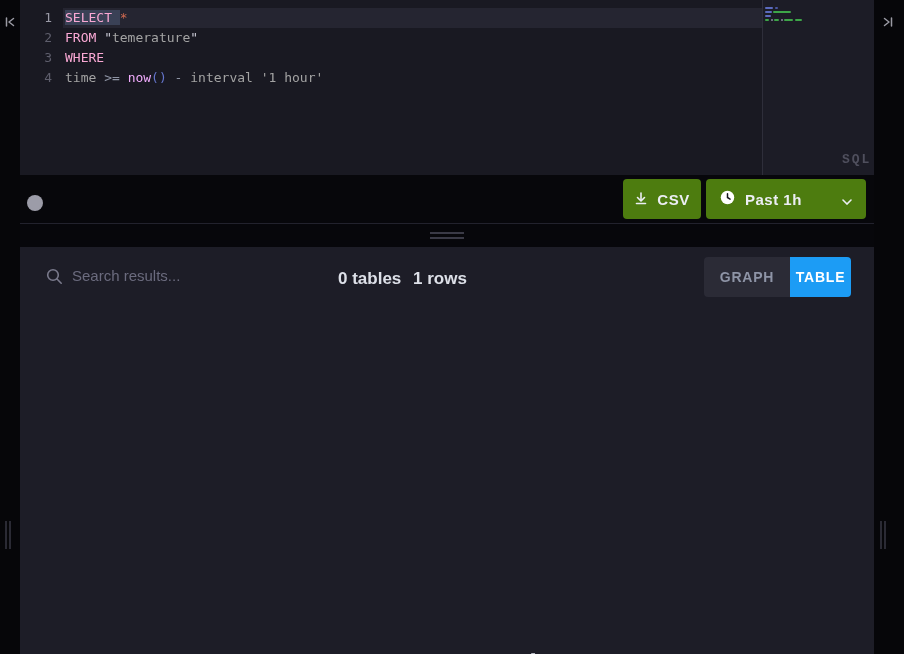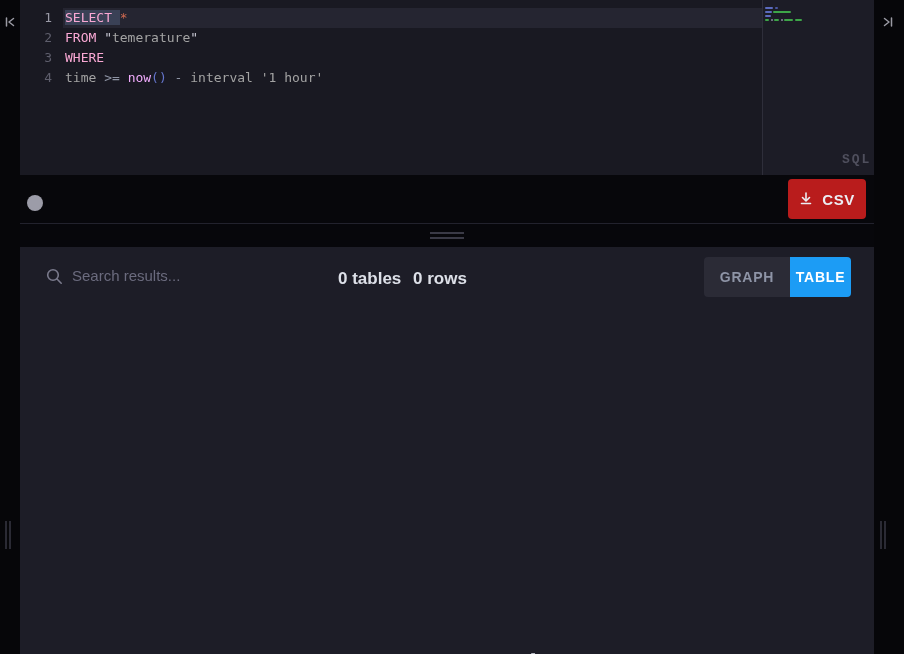--- a/index.html
+++ b/index.html
@@ -42,21 +42,21 @@
   #minimap { position:absolute; left:743px; top:0; width:111px; height:175px; background:#1c1c26; cursor:pointer; }
   .mini-seg { position:absolute; height:2px; border-radius:1px; }
   #sql-label { position:absolute; left:822px; top:152px; font-family:Liberation Mono, monospace;
     font-size:13px; font-weight:bold; letter-spacing:2px; color:#4f4f5d; }
 
   
   #toolbar { position:absolute; left:20px; top:175px; width:854px; height:48px; background:#07070b; }
   #toolbar-divider { position:absolute; left:20px; top:223px; width:854px; height:1px; background:#22222d; }
   #status-dot { position:absolute; left:7px; top:20px; width:16px; height:16px; border-radius:50%; background:#9c9ca8; }
   #toolbar-buttons { position:absolute; right:8px; top:4px; height:40px; display:flex; gap:5px; }
-  .tb-btn { height:40px; border:none; border-radius:4px; background:#b91c1c; color:#eceef4;
+  .tb-btn { height:40px; border:none; border-radius:4px; background:#4d7c0f; color:#eceef4;
     font-family:"Liberation Sans",sans-serif; font-size:15px; font-weight:bold; letter-spacing:.5px;
     display:flex; align-items:center; cursor:pointer; }
   #csv-button { width:78px; justify-content:center; gap:9px; }
   #time-range-dropdown { width:160px; padding:0 14px; gap:10px; }
   #time-range-dropdown .chev { margin-left:auto; }
   #run-button { width:102px; justify-content:center; gap:10px;
     background:linear-gradient(75deg,#1389ef 0%,#4d4add 100%); color:#fff; }
 
   
   #splitter { position:absolute; left:20px; top:224px; width:854px; height:23px; background:#07070b; cursor:row-resize; }
@@ -126,41 +126,55 @@
       <button class="tb-btn" id="csv-button">
         <span>
           <svg width="14" height="14" viewBox="0 0 14 14" fill="none" stroke="#eceef4" stroke-width="1.6" stroke-linecap="round" stroke-linejoin="round">
             <path d="M7 2v7"></path>
               <path d="M3.5 6.5L7 10l3.5-3.5"></path>
               <path d="M2.5 12.5h9"></path>
           </svg>
         </span>
         <span>CSV</span>
       </button>
+      <button class="tb-btn" id="time-range-dropdown">
+        <span>
+          <svg width="15" height="15" viewBox="0 0 14 14">
+            <circle cx="7" cy="7" r="6.3" fill="#ffffff"></circle>
+            <path d="M7 3.4V7l2.4 1.5" fill="none" stroke="#15151d" stroke-width="1.4" stroke-linecap="round"></path>
+          </svg>
+        </span>
+        <span>Past 1h</span>
+        <span class="chev">
+          <svg width="10" height="6" viewBox="0 0 10 6" fill="none" stroke="#eceef4" stroke-width="1.6" stroke-linecap="round">
+            <path d="M1 1l4 4 4-4"></path>
+          </svg>
+        </span>
+      </button>
     </div>
   </div>
   <div id="toolbar-divider"></div>
 
   <div id="splitter">
     <div id="splitter-handle">
         <i></i>
         <i></i>
       </div>
   </div>
 
   <div id="results">
     <span id="search-icon">
       <svg width="17" height="17" viewBox="0 0 17 17" fill="none" stroke="#7a7a8c" stroke-width="1.6" stroke-linecap="round">
         <circle cx="7" cy="7" r="5.3"></circle>
           <path d="M11 11l4.2 4.2"></path>
       </svg>
     </span>
     <input id="search-input" type="text" placeholder="Search results..." style="">
     <span class="count-label" id="tables-count">0 tables</span>
-    <span class="count-label" id="rows-count">0 rows</span>
+    <span class="count-label" id="rows-count">1 rows</span>
     <div id="view-toggle">
       <button class="toggle-tab" id="tab-graph">GRAPH</button>
       <button class="toggle-tab" id="tab-table">TABLE</button>
     </div>
     <div id="empty-heading">Query Results</div>
   </div>
 
   <div class="side-gutter" id="left-gutter">
     <span class="gutter-icon">
       <svg width="12" height="12" viewBox="0 0 12 12" fill="none" stroke="#9a9aa4" stroke-width="1.5" stroke-linecap="round" stroke-linejoin="round">

